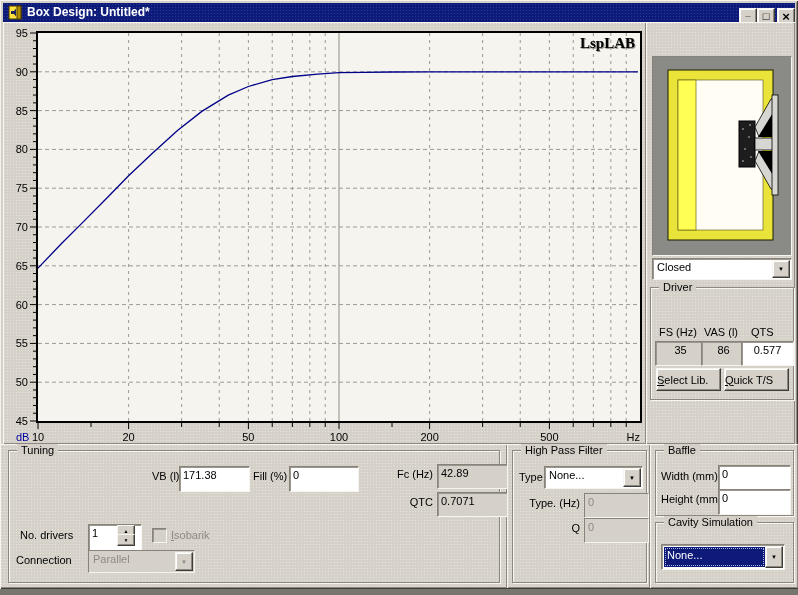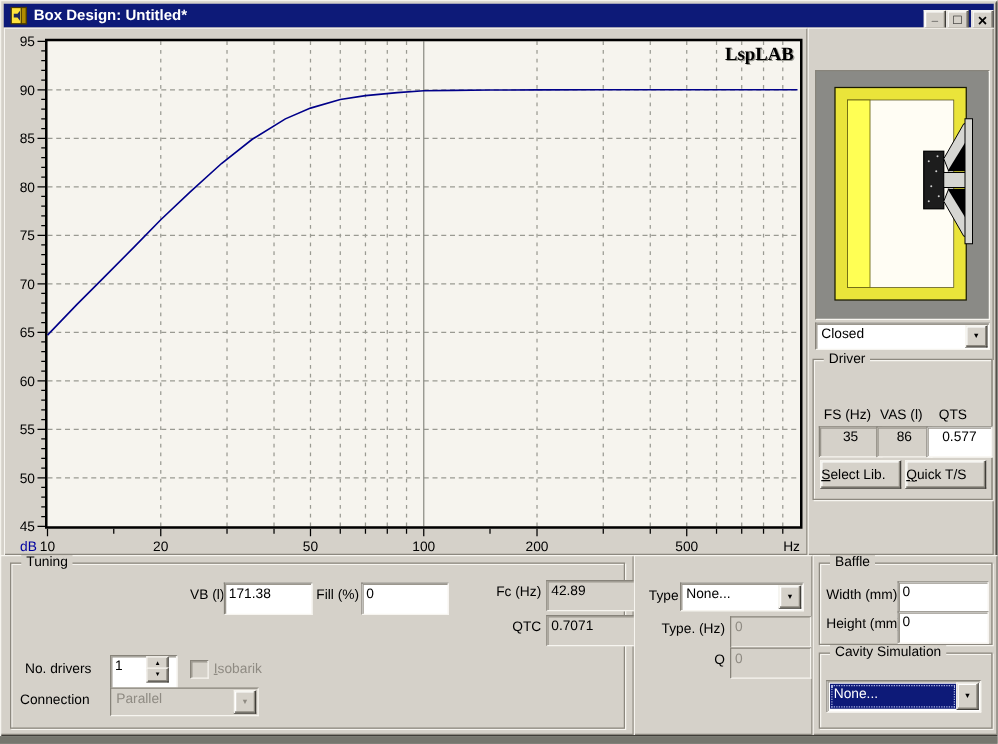--- a/index.html
+++ b/index.html
@@ -317,28 +317,31 @@
   <div class="field" style="left:88px;top:524px;width:46px;height:21px;">1</div>
   <div class="spinbtn" style="left:117px;top:525px;">
     <span>▲</span>
   </div>
   <div class="spinbtn" style="left:117px;top:534px;">
     <span>▼</span>
   </div>
   <div class="checkbox" style="left:152px;top:528px;"></div>
   <span class="lbl gray" style="left:171px;top:529px;"><span class="u">I</span><span>sobarik</span></span>
   <span class="lbl" style="left:16px;top:554px;">Connection</span>
-  <div class="combo disabled" style="left:88px;top:550px;width:105px;height:21px;padding-left:12px;">
+  <div class="combo disabled" style="left:88px;top:550px;width:105px;height:21px;">
     <span class="txt">Parallel</span>
     <div class="cbtn">
         <span>▼</span>
       </div>
   </div>
 
   <div class="panel dots" style="left:507px;top:444px;width:143px;height:144px;"></div>
+  <div class="groupbox" style="left:512px;top:450px;width:133px;height:131px;">
+    <span class="gb-title">High Pass Filter</span>
+  </div>
   <span class="lbl" style="left:519px;top:471px;">Type</span>
   <div class="combo" style="left:544px;top:466px;width:97px;height:21px;">
     <span class="txt">None...</span>
     <div class="cbtn">
         <span>▼</span>
       </div>
   </div>
   <span class="lbl right" style="left:520px;top:497px;width:60px;">Type. (Hz)</span>
   <div class="field disabled" style="left:584px;top:493px;width:57px;height:19px;">0</div>
   <span class="lbl right" style="left:520px;top:522px;width:60px;">Q</span>

